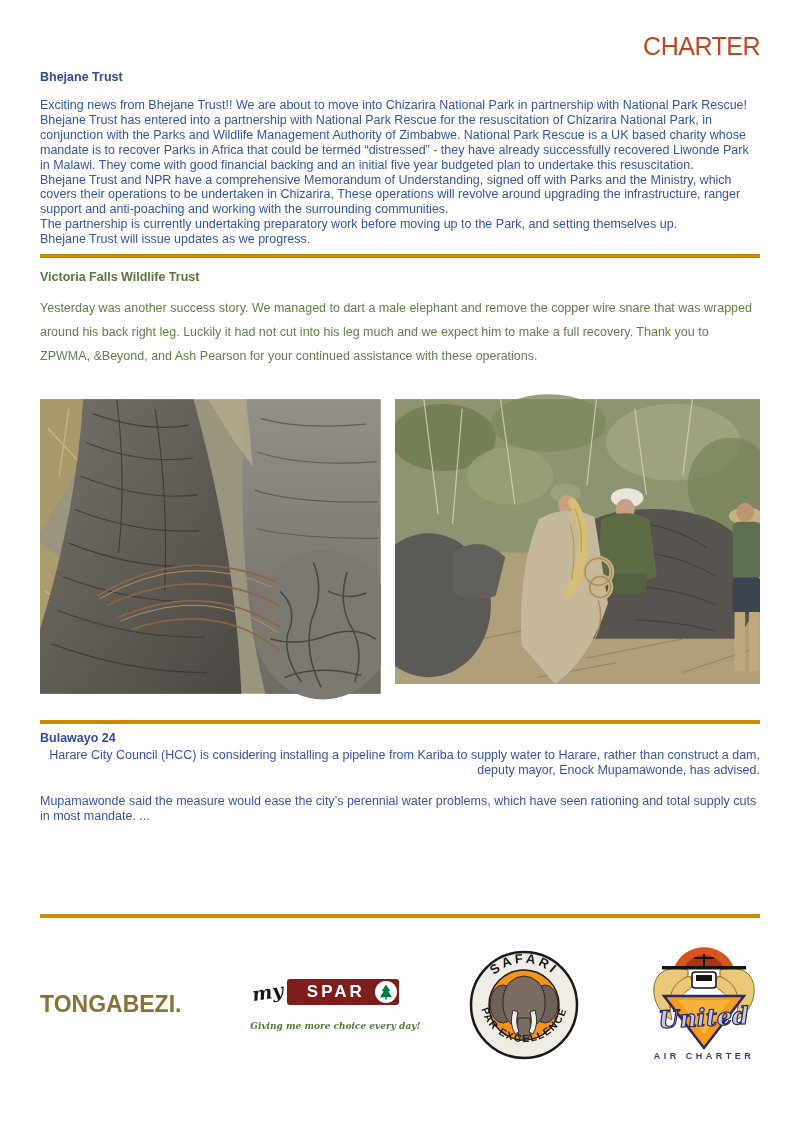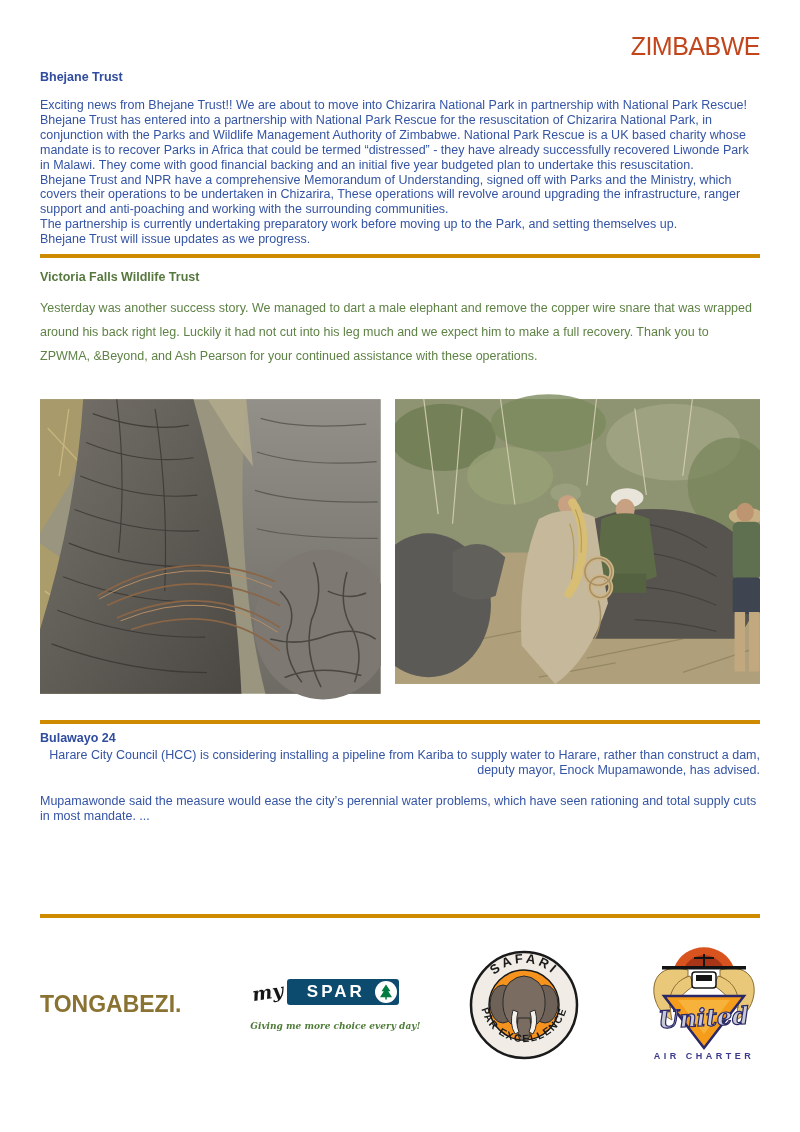--- a/index.html
+++ b/index.html
@@ -36,35 +36,35 @@
 
   .logos { margin-top:26px; display:flex; justify-content:space-between; align-items:center; height:122px; }
 
   
   .tongabezi { font-size:23px; font-weight:800; color:#8A7332; letter-spacing:0px; transform:scaleY(1.05); font-family:"Liberation Sans",sans-serif; }
 
   
   .spar-logo { width:150px; text-align:center; }
   .spar-row { display:flex; align-items:center; justify-content:center; }
   .spar-my { font-family:"DejaVu Serif", serif; font-style:italic; font-weight:bold; font-size:19px; color:#161616; transform:rotate(-9deg); margin-right:4px; }
-  .spar-box { background:#0c4a6e; border-radius:3px; height:26px; width:112px; display:flex; align-items:center; padding:0 2px 0 10px; }
+  .spar-box { background:#7f1d1d; border-radius:3px; height:26px; width:112px; display:flex; align-items:center; padding:0 2px 0 10px; }
   .spar-word { color:#ffffff; font-weight:bold; font-size:17px; letter-spacing:3px; flex:1; text-align:center; }
   .spar-tree { background:#ffffff; border-radius:50%; width:22px; height:22px; display:flex; align-items:center; justify-content:center; flex:none; }
   .spar-tag { font-family:"DejaVu Serif", serif; font-style:italic; font-weight:bold; font-size:9px; color:#4E7B38; margin-top:16px; white-space:nowrap; }
 
   
   .logo-svg { display:block; }
 </style>
 </head>
 <body>
 
 <div class="page">
 
   <div class="masthead">
-    <span class="country">ZIMBABWE</span>
+    <span class="country">CHARTER</span>
   </div>
 
   <section>
     <h3 class="blue">Bhejane Trust</h3>
     <div class="body-text bhejane-paras">
       <p>Exciting news from Bhejane Trust!! We are about to move into Chizarira National Park in partnership with National Park Rescue!</p>
       <p>Bhejane Trust has entered into a partnership with National Park Rescue for the resuscitation of Chizarira National Park, in conjunction with the Parks and Wildlife Management Authority of Zimbabwe. National Park Rescue is a UK based charity whose mandate is to recover Parks in Africa that could be termed “distressed” - they have already successfully recovered Liwonde Park in Malawi. They come with good financial backing and an initial five year budgeted plan to undertake this resuscitation.</p>
       <p>Bhejane Trust and NPR have a comprehensive Memorandum of Understanding, signed off with Parks and the Ministry, which covers their operations to be undertaken in Chizarira, These operations will revolve around upgrading the infrastructure, ranger support and anti-poaching and working with the surrounding communities.</p>
       <p>The partnership is currently undertaking preparatory work before moving up to the Park, and setting themselves up.</p>
       <p>Bhejane Trust will issue updates as we progress.</p>

